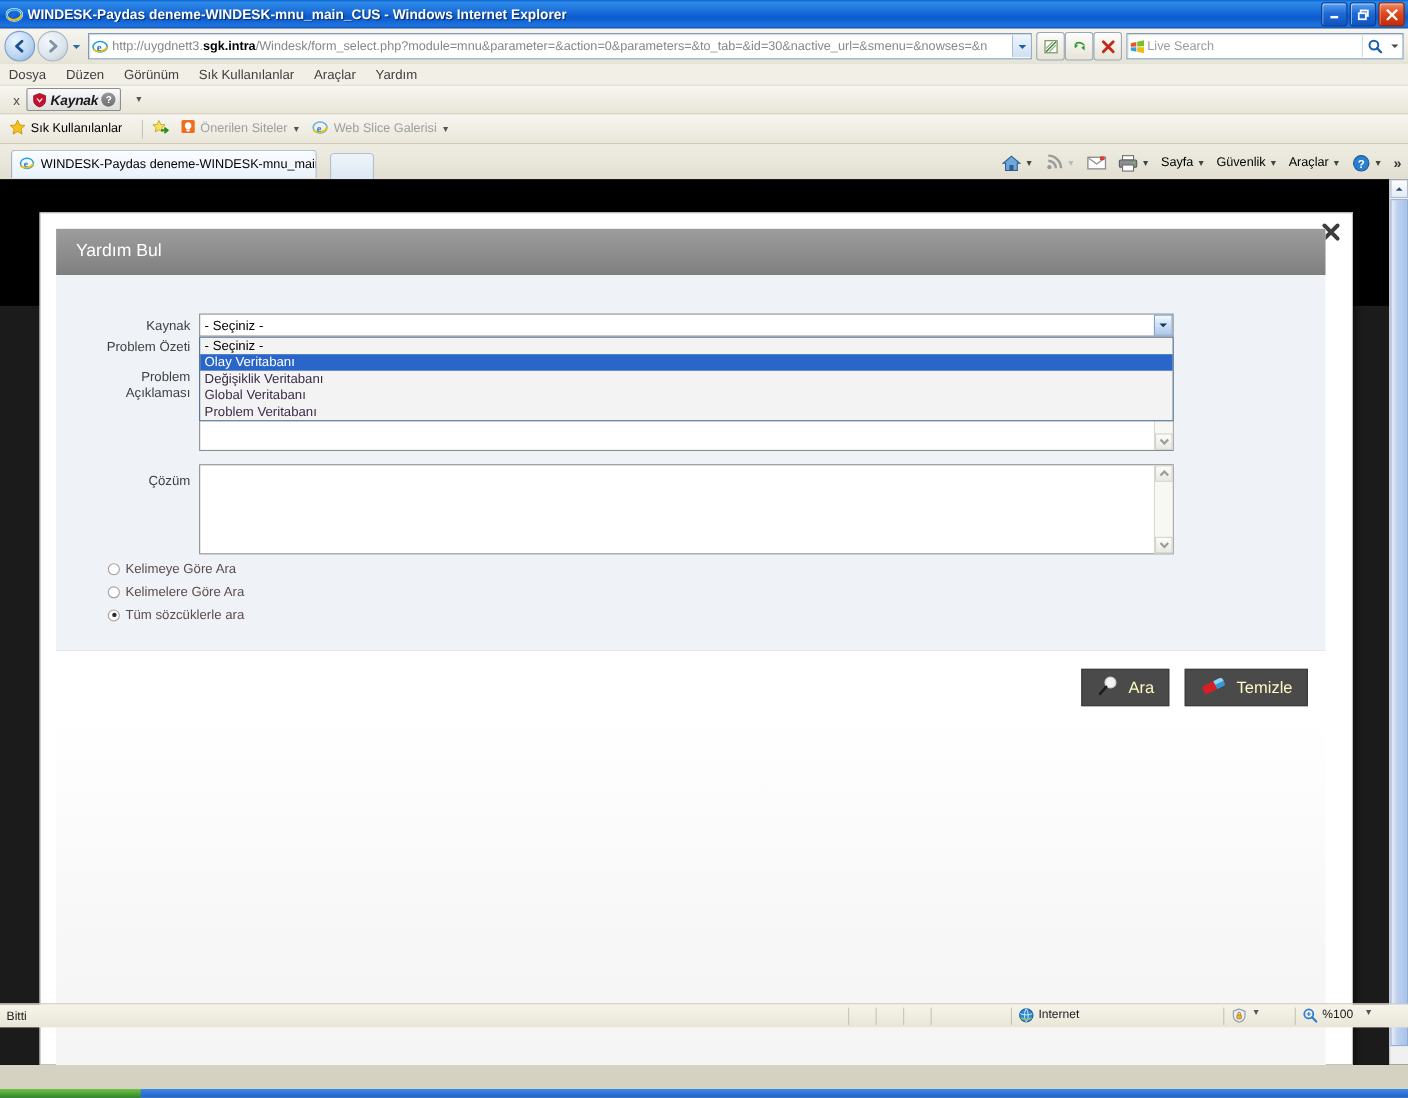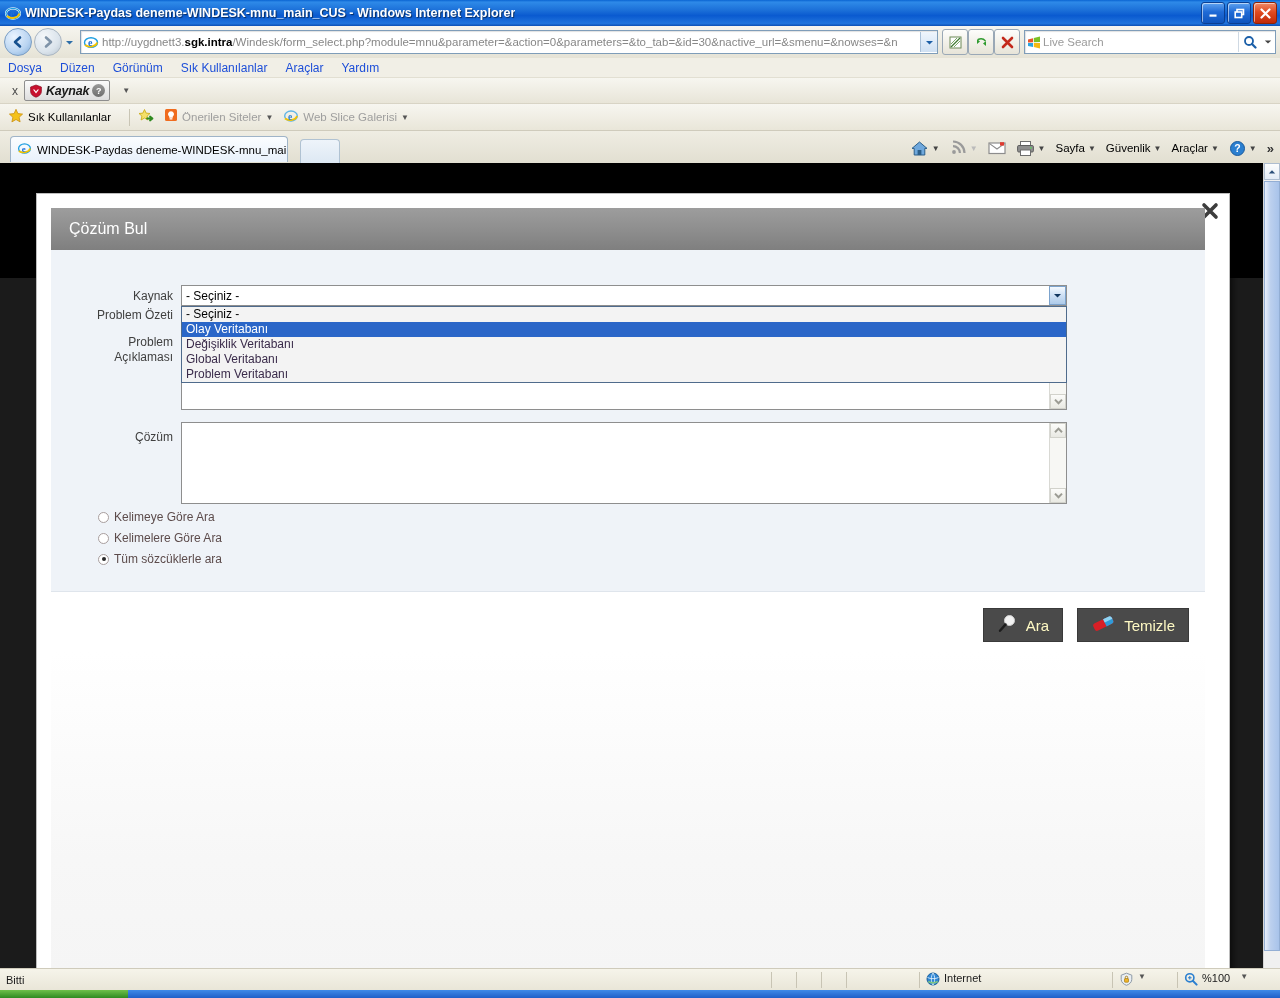--- a/index.html
+++ b/index.html
@@ -67,21 +67,21 @@
   }
   .searchbox .ph{font-size:11.5px;color:#9b9b9b;flex:1 1 auto;}
   .search-actions{display:flex;align-items:center;border-left:1px solid #cfd9e3;height:20px;}
 
   
   .menubar{
     position:absolute;left:0;top:58px;width:1280px;height:20px;
     background:#f1efe6;display:flex;align-items:center;padding-left:8px;box-sizing:border-box;
     border-bottom:1px solid #e2dfd2;
   }
-  .menuitem{font-size:12px;color:#1d4ed8;margin-right:18px;white-space:nowrap;}
+  .menuitem{font-size:12px;color:#404040;margin-right:18px;white-space:nowrap;}
 
   
   .mcbar{
     position:absolute;left:0;top:78px;width:1280px;height:26px;
     background:linear-gradient(180deg,#f7f6f0,#e8e5d8);
     display:flex;align-items:center;padding-left:6px;box-sizing:border-box;
     border-bottom:1px solid #d8d4c5;
   }
   .mc-x{font-size:12px;color:#4a4a4a;width:18px;text-align:center;}
   .mc-badge{
@@ -211,21 +211,21 @@
   .actions{position:absolute;right:16px;top:16px;display:flex;gap:14px;}
   .btn{
     height:34px;display:flex;align-items:center;gap:8px;padding:0 13px;
     background:#4a4a4a;border:1px solid #3a3a3a;color:#e9e9e9;font-size:15px;
     box-sizing:border-box;cursor:pointer;
   }
   .btn .bl{color:#fef9c3;}
 
   
   .statusbar{
-    position:absolute;left:0;top:968px;width:1280px;height:22px;
+    position:absolute;left:0;top:912px;width:1280px;height:22px;
     background:linear-gradient(180deg,#f6f4ea,#e9e6d8);
     border-top:1px solid #cfcbbb;display:flex;align-items:center;
     font-size:11px;color:#1a1a1a;box-sizing:border-box;padding-left:6px;
   }
   .sb-done{flex:0 0 auto;}
   .sb-spacer{flex:1 1 auto;}
   .sb-cell{border-left:1px solid #c8c4b4;height:16px;display:flex;align-items:flex-start;padding:0 6px;gap:4px;}
   .sb-cell.narrow{width:24px;padding:0;}
   .taskbar{
     position:absolute;left:0;top:990px;width:1280px;height:8px;
@@ -498,21 +498,21 @@
 
     <div class="modal">
       <div class="modal-close">
         <svg width="20" height="20" viewBox="0 0 20 20">
           <path d="M4 4 L16 16 M16 4 L4 16" stroke="#3d3d3d" stroke-width="3.6" stroke-linecap="round"></path>
         </svg>
       </div>
 
       <div class="panel">
         <div class="panel-head">
-          <span class="panel-title">Çözüm Bul</span>
+          <span class="panel-title">Yardım Bul</span>
         </div>
 
         <div class="form-area">
 
           <div class="lbl" style="left:0;top:39px;width:122px;">Kaynak</div>
           <div class="fld selbox" style="left:130px;top:35px;width:886px;">
             <span class="sv">- Seçiniz -</span>
             <span class="sbtn">
               <svg width="9" height="9" viewBox="0 0 9 9">
                   <path d="M1 3 L4.5 6.6 L8 3 Z" fill="#12365f"></path>

